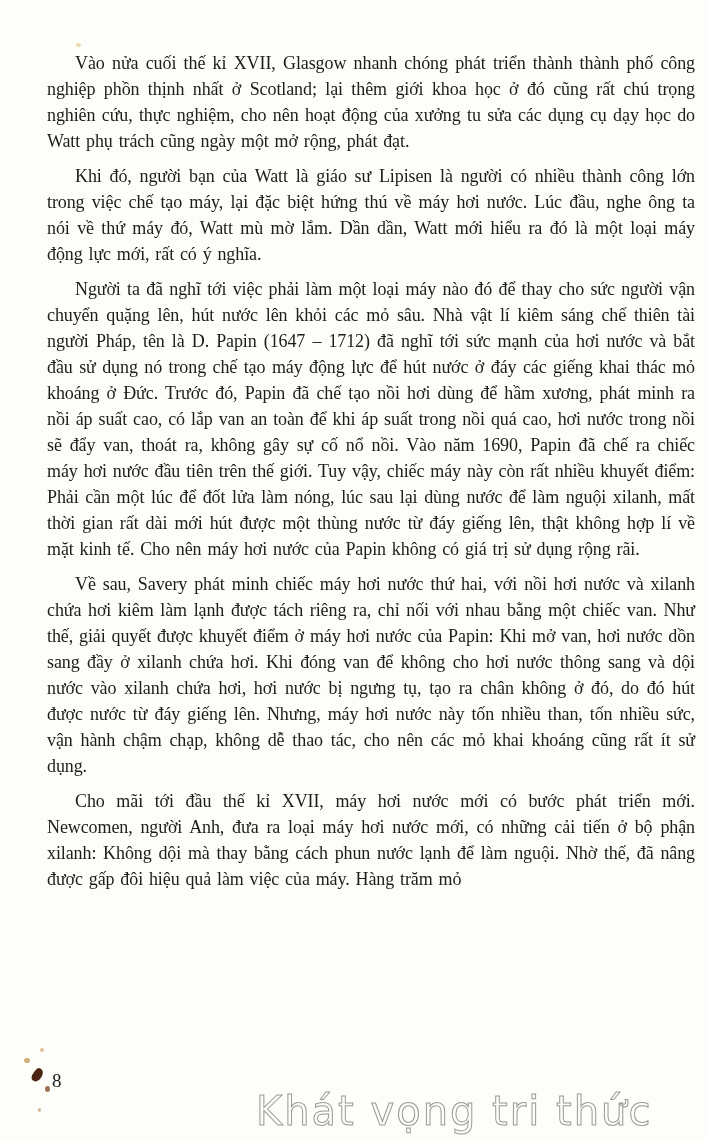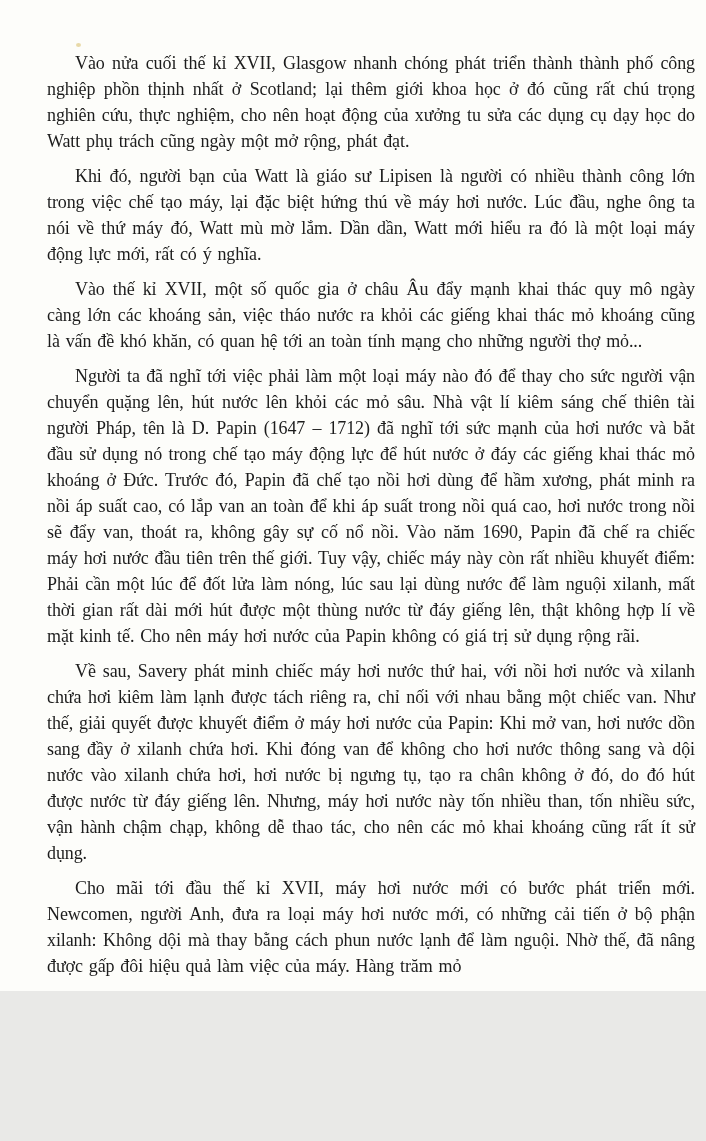--- a/index.html
+++ b/index.html
@@ -4,21 +4,21 @@
 <title>Scanned book page</title>
 <style>
   html, body {
     margin: 0;
     padding: 0;
     background: #e9e9e7;
   }
   .page {
     position: relative;
     width: 706px;
-    height: 991px;
+    height: 1141px;
     margin: 0 auto;
     background: #fdfdfa;
     overflow: hidden;
     font-family: "Liberation Serif", serif;
     color: #1c1c1c;
   }
   .text-block {
     position: absolute;
     left: 47px;
     top: 50px;
@@ -79,26 +79,26 @@
   .stain-6 { left: 38px;  top: 1108px; width: 3px;  height: 4px;  background: #b98a55; opacity: .6; }
 </style>
 </head>
 <body>
 
 <div class="page">
 
   <div class="text-block">
     <p>Vào nửa cuối thế kỉ XVII, Glasgow nhanh chóng phát triển thành thành phố công nghiệp phồn thịnh nhất ở Scotland; lại thêm giới khoa học ở đó cũng rất chú trọng nghiên cứu, thực nghiệm, cho nên hoạt động của xưởng tu sửa các dụng cụ dạy học do Watt phụ trách cũng ngày một mở rộng, phát đạt.</p>
     <p>Khi đó, người bạn của Watt là giáo sư Lipisen là người có nhiều thành công lớn trong việc chế tạo máy, lại đặc biệt hứng thú về máy hơi nước. Lúc đầu, nghe ông ta nói về thứ máy đó, Watt mù mờ lắm. Dần dần, Watt mới hiểu ra đó là một loại máy động lực mới, rất có ý nghĩa.</p>
-    <p>Vào thế kỉ XVII, một số quốc gia ở châu Âu đẩy mạnh khai thác quy mô ngày càng lớn các khoáng sản, việc tháo nước ra khỏi các giếng khai thác mỏ khoáng cũng là vấn đề khó khăn, có quan hệ tới an toàn tính mạng cho những người thợ mỏ...</p>
     <p>Người ta đã nghĩ tới việc phải làm một loại máy nào đó để thay cho sức người vận chuyển quặng lên, hút nước lên khỏi các mỏ sâu. Nhà vật lí kiêm sáng chế thiên tài người Pháp, tên là D. Papin (1647 – 1712) đã nghĩ tới sức mạnh của hơi nước và bắt đầu sử dụng nó trong chế tạo máy động lực để hút nước ở đáy các giếng khai thác mỏ khoáng ở Đức. Trước đó, Papin đã chế tạo nồi hơi dùng để hầm xương, phát minh ra nồi áp suất cao, có lắp van an toàn để khi áp suất trong nồi quá cao, hơi nước trong nồi sẽ đẩy van, thoát ra, không gây sự cố nổ nồi. Vào năm 1690, Papin đã chế ra chiếc máy hơi nước đầu tiên trên thế giới. Tuy vậy, chiếc máy này còn rất nhiều khuyết điểm: Phải cần một lúc để đốt lửa làm nóng, lúc sau lại dùng nước để làm nguội xilanh, mất thời gian rất dài mới hút được một thùng nước từ đáy giếng lên, thật không hợp lí về mặt kinh tế. Cho nên máy hơi nước của Papin không có giá trị sử dụng rộng rãi.</p>
     <p>Về sau, Savery phát minh chiếc máy hơi nước thứ hai, với nồi hơi nước và xilanh chứa hơi kiêm làm lạnh được tách riêng ra, chỉ nối với nhau bằng một chiếc van. Như thế, giải quyết được khuyết điểm ở máy hơi nước của Papin: Khi mở van, hơi nước dồn sang đầy ở xilanh chứa hơi. Khi đóng van để không cho hơi nước thông sang và dội nước vào xilanh chứa hơi, hơi nước bị ngưng tụ, tạo ra chân không ở đó, do đó hút được nước từ đáy giếng lên. Nhưng, máy hơi nước này tốn nhiều than, tốn nhiều sức, vận hành chậm chạp, không dễ thao tác, cho nên các mỏ khai khoáng cũng rất ít sử dụng.</p>
     <p>Cho mãi tới đầu thế kỉ XVII, máy hơi nước mới có bước phát triển mới. Newcomen, người Anh, đưa ra loại máy hơi nước mới, có những cải tiến ở bộ phận xilanh: Không dội mà thay bằng cách phun nước lạnh để làm nguội. Nhờ thế, đã nâng được gấp đôi hiệu quả làm việc của máy. Hàng trăm mỏ</p>
   </div>
 
+  <div class="wm wm-slogan">Khát vọng tri thức</div>
 
   <div class="page-number">8</div>
 
   <span class="stain stain-1"></span>
   <span class="stain stain-2"></span>
   <span class="stain stain-3"></span>
   <span class="stain stain-4"></span>
   <span class="stain stain-5"></span>
   <span class="stain stain-6"></span>
 

